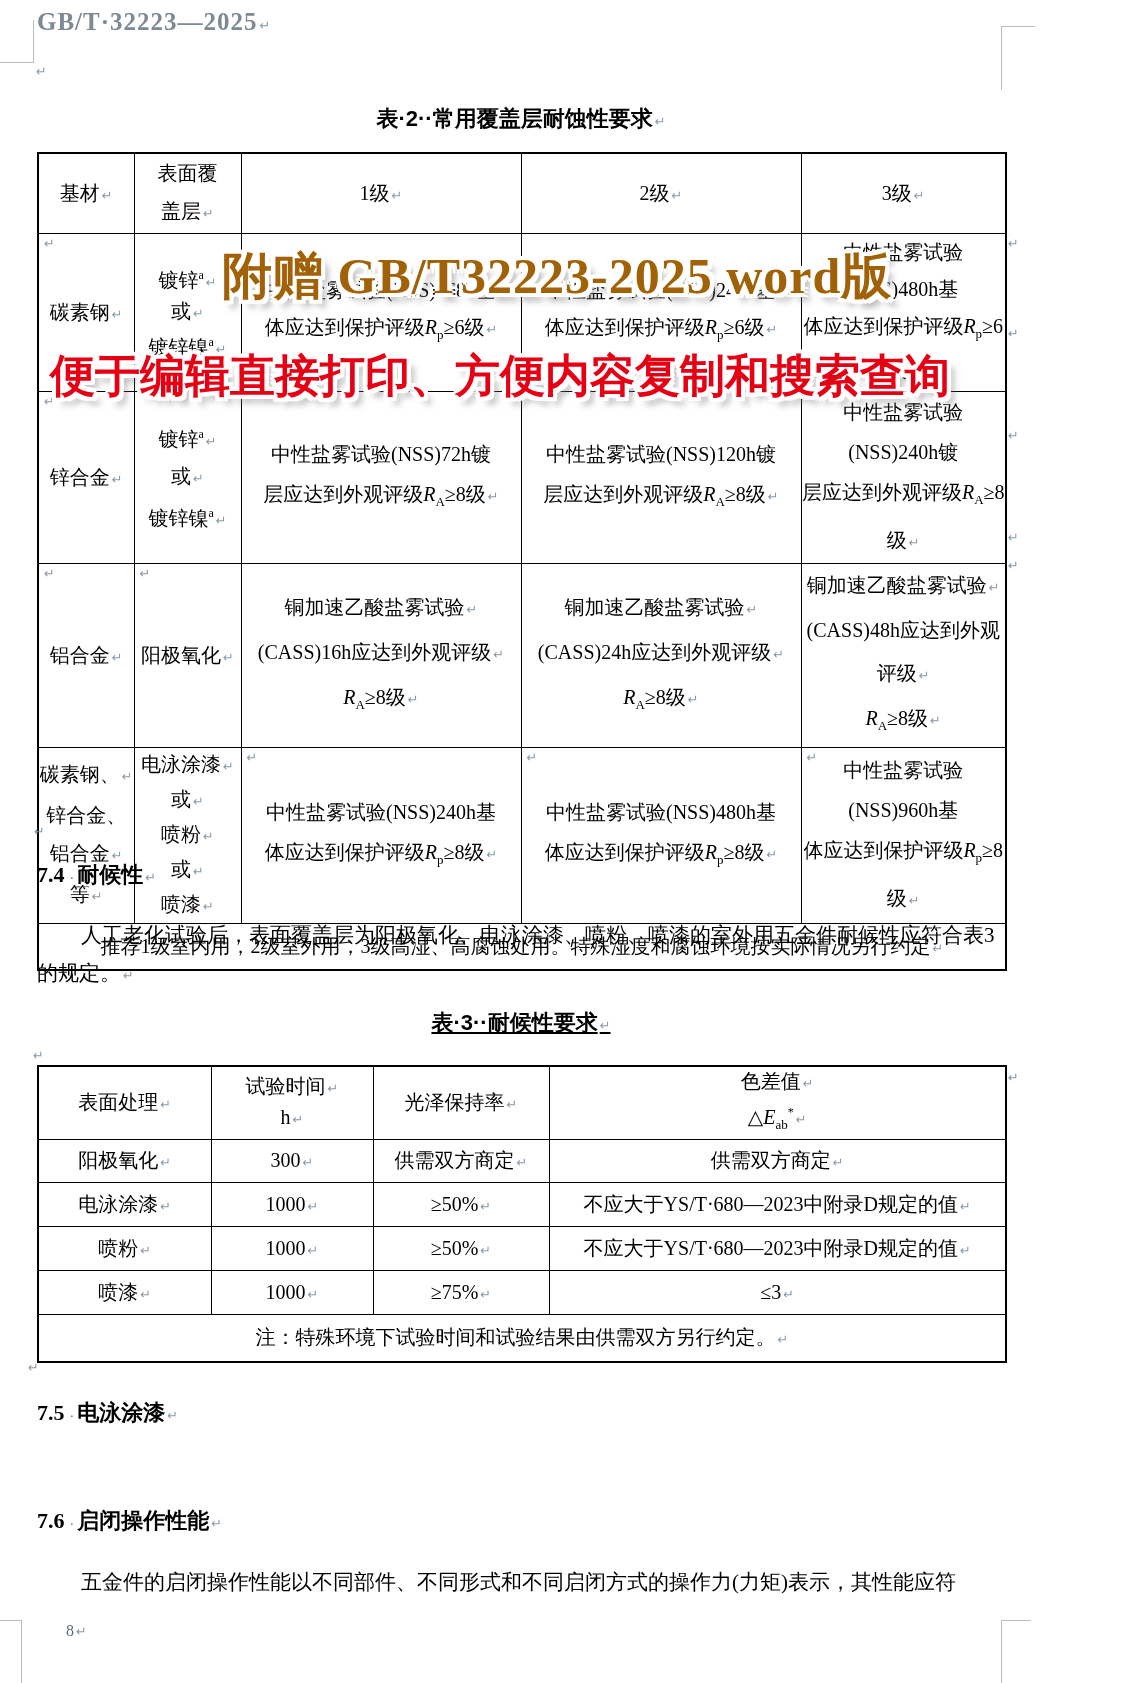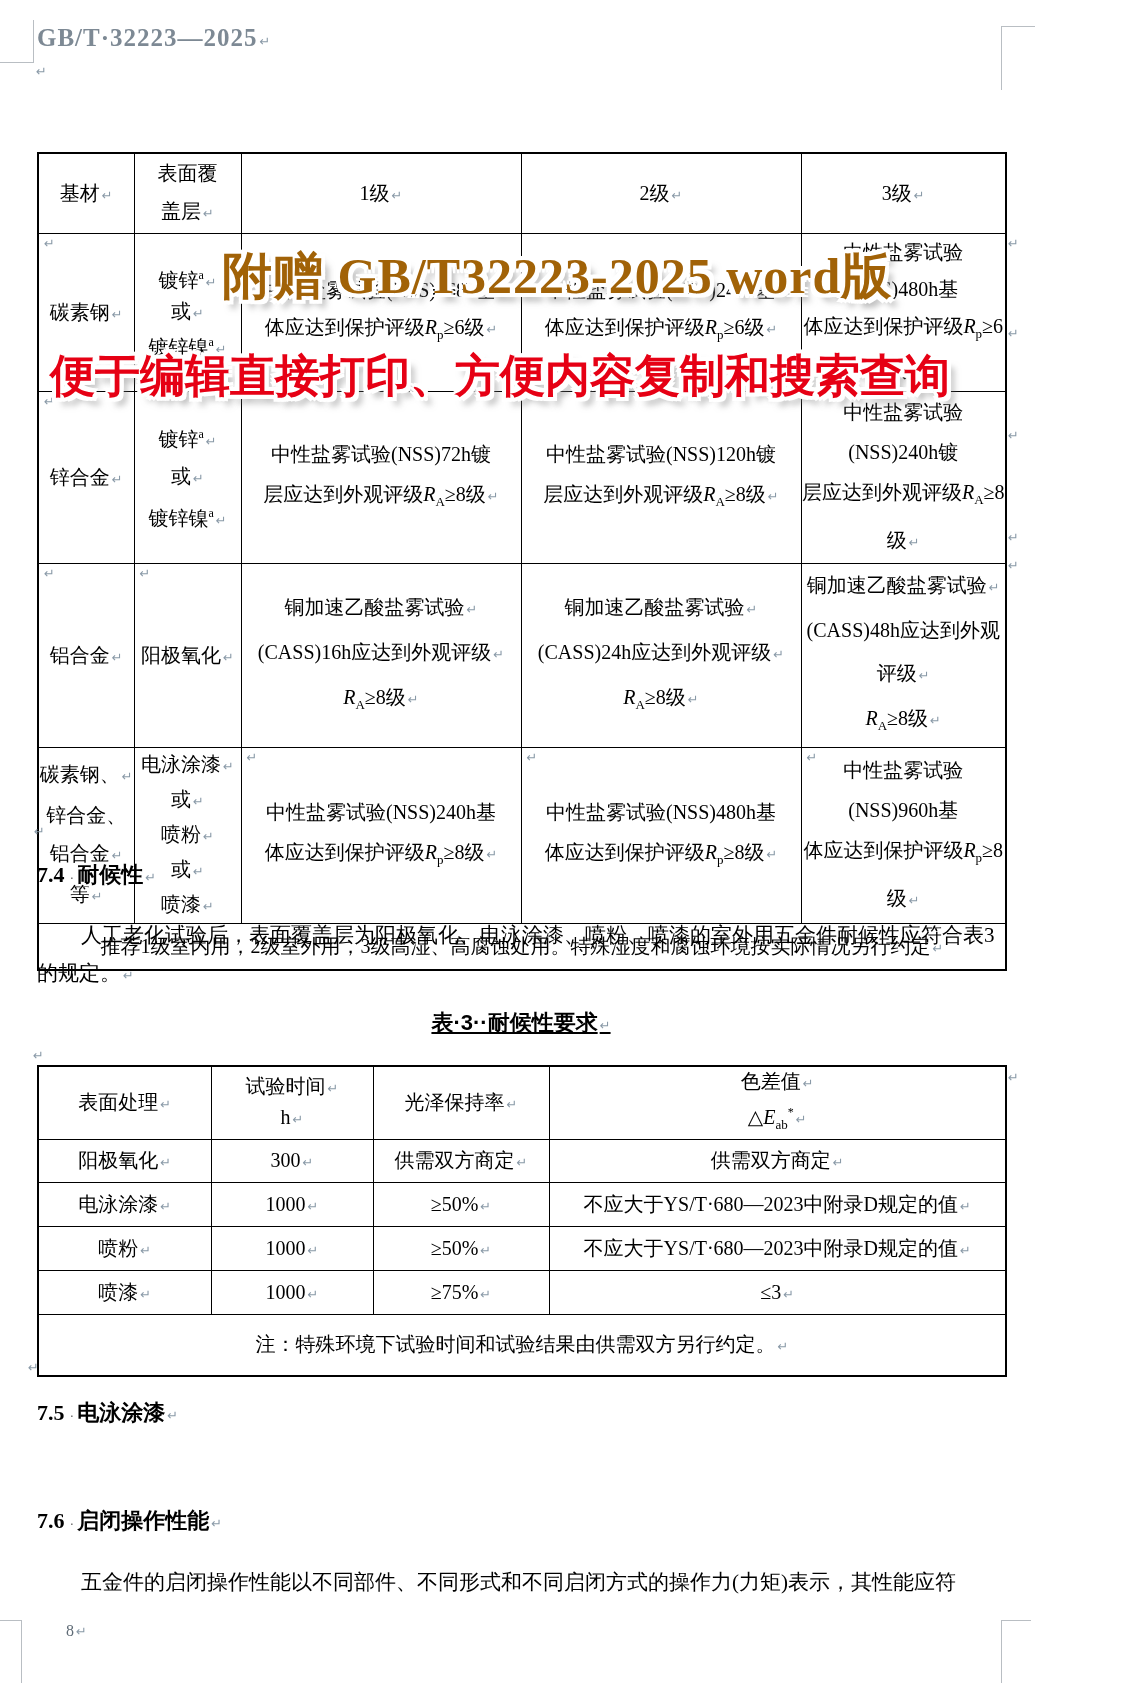--- a/index.html
+++ b/index.html
@@ -1,21 +1,21 @@
 <!DOCTYPE html>
 <html><head>
 <meta charset="utf-8">
 <style>
   html,body{margin:0;padding:0;background:#e9e9e9;}
   .page{position:relative;width:1125px;height:1683px;background:#fff;overflow:hidden;
         font-family:"Liberation Serif","DejaVu Serif",serif;color:#000;}
   
   .mark{position:absolute;background:#b9bec3;}
   
-  .doc-number{position:absolute;left:37px;top:24px;font-size:25px;font-weight:bold;
+  .doc-number{position:absolute;left:37px;top:8px;font-size:25px;font-weight:bold;
               color:#7d8994;letter-spacing:1px;text-align:center;}
   
   .pc{color:#8a9aa8;font-size:13px;margin-left:2px;font-family:"DejaVu Sans",sans-serif;font-weight:normal;font-style:normal;}
   .pctl{position:absolute;top:2px;left:5px;color:#8a9aa8;font-size:13px;font-family:"DejaVu Sans",sans-serif;}
   .stray{position:absolute;color:#8a9aa8;font-size:13px;font-family:"DejaVu Sans",sans-serif;}
   
   .tbl-title{position:absolute;left:37px;width:968px;text-align:center;font-size:22px;font-weight:bold;
              font-family:"Liberation Sans","DejaVu Sans",sans-serif;}
   .heading{position:absolute;left:37px;font-size:22px;font-weight:bold;
            font-family:"Liberation Sans","DejaVu Sans",sans-serif;}
@@ -59,20 +59,21 @@
   <div class="mark" style="left:1001px;top:26px;width:1px;height:64px;"></div>
   <div class="mark" style="left:1001px;top:26px;width:34px;height:1px;"></div>
   <div class="mark" style="left:0;top:1620px;width:21px;height:1px;"></div>
   <div class="mark" style="left:21px;top:1620px;width:1px;height:63px;"></div>
   <div class="mark" style="left:1001px;top:1620px;width:30px;height:1px;"></div>
   <div class="mark" style="left:1001px;top:1620px;width:1px;height:63px;"></div>
 
   <div class="doc-number"><span>GB/T·32223—2025</span><span class="pc">↵</span></div>
   <span class="stray" style="left:36px;top:64px;">↵</span>
 
+  <div class="tbl-title" style="top:104px;"><span>表·2··常用覆盖层耐蚀性要求</span><span class="pc">↵</span></div>
 
   <table class="doc" style="left:37px;top:152px;width:968px;">
     <colgroup>
         <col style="width:96px;">
         <col style="width:107px;">
         <col style="width:280px;">
         <col style="width:280px;">
         <col style="width:205px;">
       </colgroup>
     <tbody>
@@ -236,21 +237,21 @@
       <td><span>1000</span><span class="pc">↵</span></td>
       <td><span>≥50%</span><span class="pc">↵</span></td>
       <td><span>不应大于YS/T·680—2023中附录D规定的值</span><span class="pc">↵</span></td>
     </tr>
     <tr style="height:44px;">
       <td><span>喷漆</span><span class="pc">↵</span></td>
       <td><span>1000</span><span class="pc">↵</span></td>
       <td><span>≥75%</span><span class="pc">↵</span></td>
       <td><span>≤3</span><span class="pc">↵</span></td>
     </tr>
-    <tr style="height:62px;">
+    <tr style="height:48px;">
       <td colspan="4" class="note-cell"><span>注：特殊环境下试验时间和试验结果由供需双方另行约定。</span><span class="pc">↵</span></td>
     </tr>
   </tbody>
     </table>
   <span class="stray" style="left:1008px;top:1070px;">↵</span>
   <span class="stray" style="left:28px;top:1360px;">↵</span>
 
   <div class="heading" style="top:1398px;">
     <b class="hnum">7.5</b><span class="hdot">·</span><b class="htitle">电泳涂漆</b><span class="pc">↵</span>
   </div>

